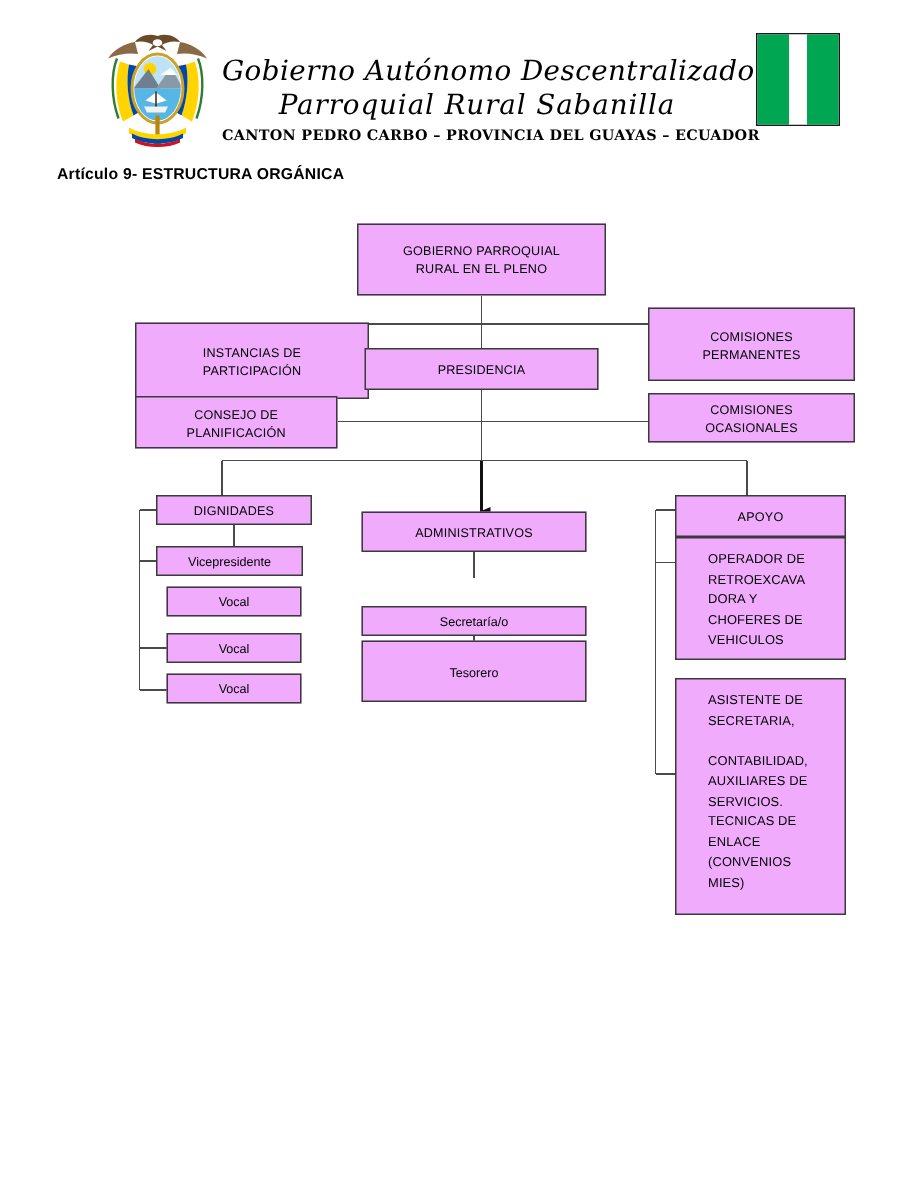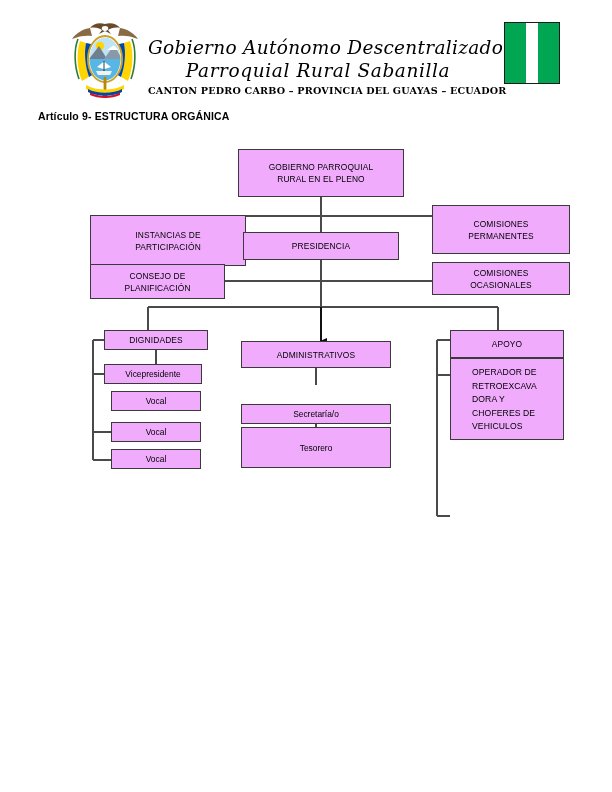--- a/index.html
+++ b/index.html
@@ -299,14 +299,26 @@
   </div>
 
   <div class="node block-text" style="left:450px; top:358px; width:114px; height:82px;">
     <span class="node-label">OPERADOR DE
 RETROEXCAVA
 DORA Y
 CHOFERES DE
 VEHICULOS</span>
   </div>
 
+  <div class="node block-text" style="left:450px; top:452px; width:114px; height:158px;">
+    <span class="node-label">ASISTENTE DE
+SECRETARIA,
+
+CONTABILIDAD,
+AUXILIARES DE
+SERVICIOS.
+TECNICAS DE
+ENLACE
+(CONVENIOS
+MIES)</span>
+  </div>
 
 </div>
 
 </body></html>

